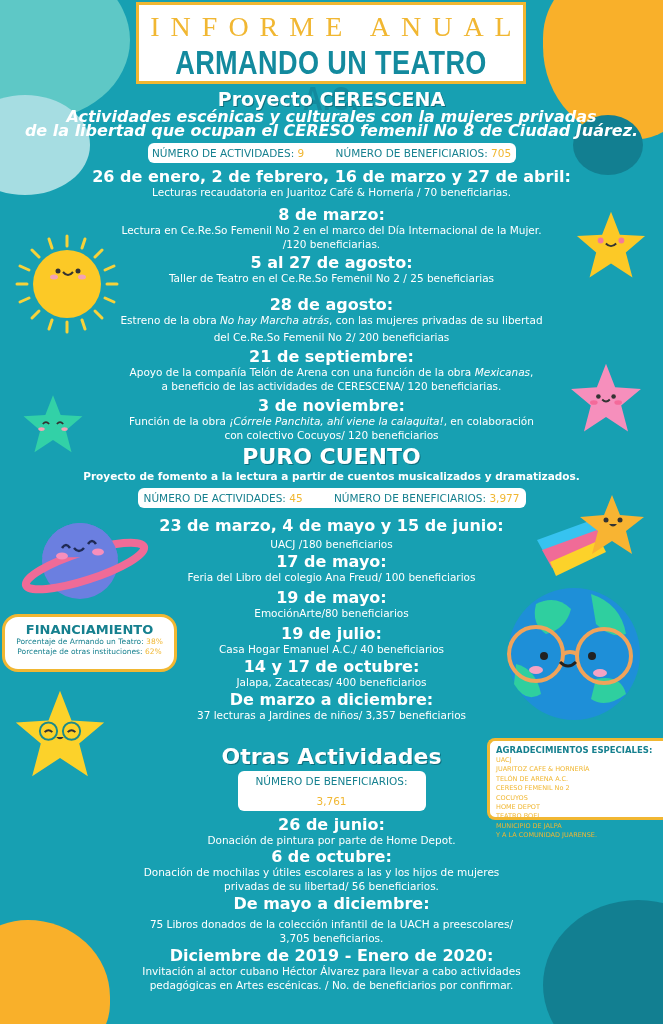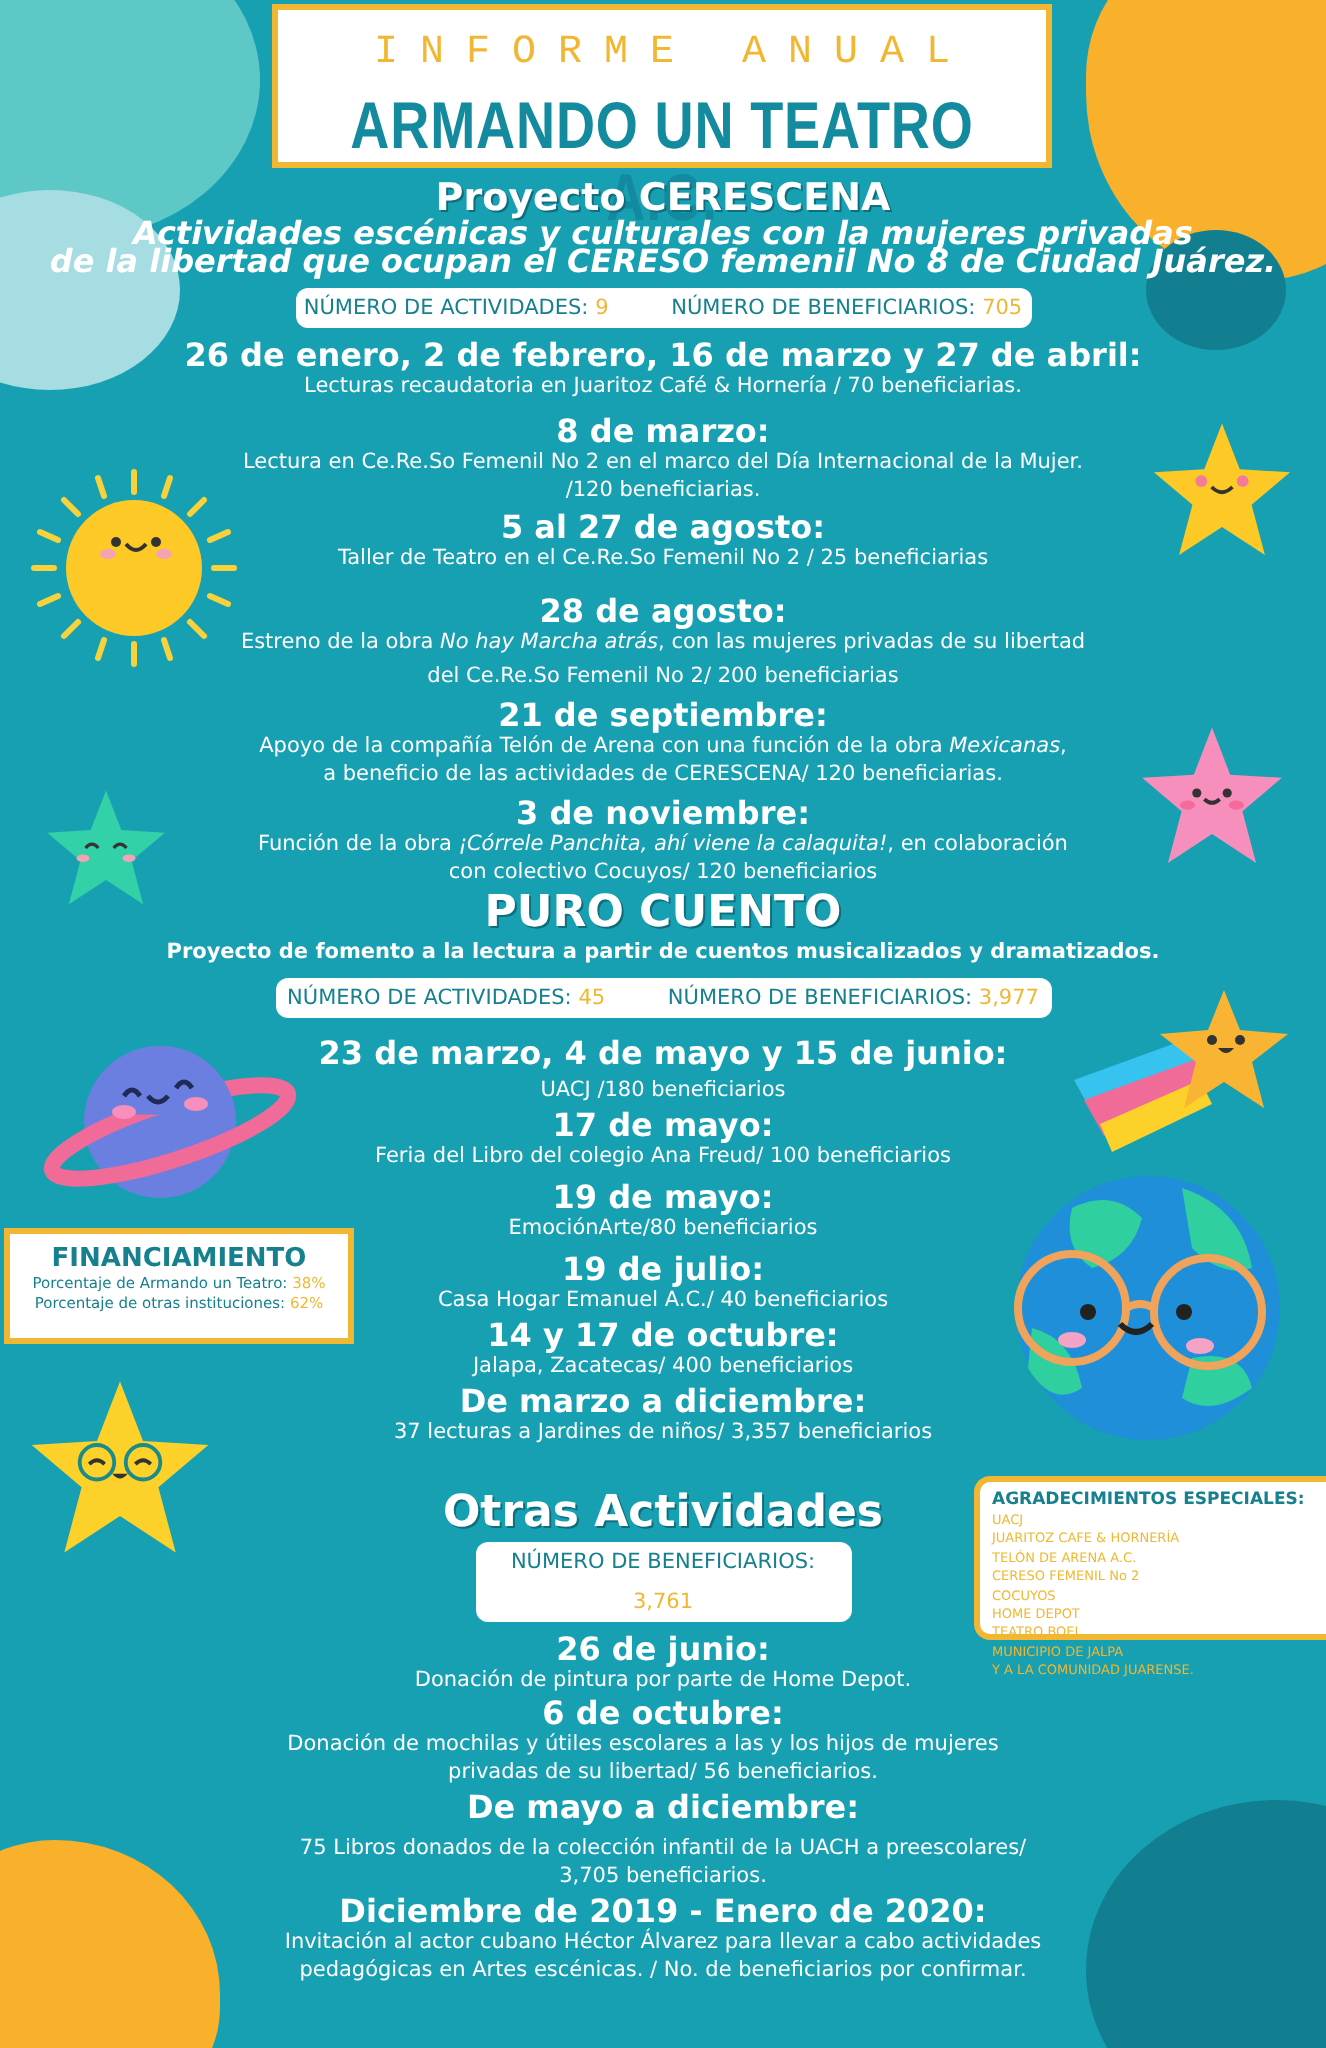--- a/index.html
+++ b/index.html
@@ -14,41 +14,41 @@
   .blob-tl2 { left: -40px; top: 95px; width: 130px; height: 100px; background: #a6dde2; border-radius: 50%; }
   .blob-tr { right: -40px; top: -30px; width: 160px; height: 170px; background: #f9b02a; border-radius: 40% 30% 45% 55%; }
   .blob-tr-dark { right: 20px; top: 115px; width: 70px; height: 60px; background: #127f91; border-radius: 50%; }
   .blob-bl { left: -40px; top: 920px; width: 150px; height: 140px; background: #f9b02a; border-radius: 45% 55% 40% 50%; }
   .blob-br { right: -70px; top: 900px; width: 190px; height: 170px; background: #127f91; border-radius: 50%; }
 
   .title-box {
     position: absolute; left: 136px; top: 2px; width: 390px; height: 82px;
     background: #fff; border: 3px solid #f1b732; box-sizing: border-box; text-align: center;
   }
-  .title-top { font-family: Liberation Mono, monospace; color: #f1b732; font-size: 20px; letter-spacing: 11px; line-height: 36px; margin-top: 4px; padding-left: 11px; }
+  .title-top { font-family: Liberation Serif, serif; color: #f1b732; font-size: 28px; letter-spacing: 11px; line-height: 36px; margin-top: 4px; padding-left: 11px; }
   .title-main { font-family: "Liberation Sans", sans-serif; font-weight: bold; color: #138a9e; font-size: 33px; line-height: 36px; transform: scaleX(0.82); letter-spacing: 0.5px; }
 
   .content { position: absolute; left: 0; width: 663px; text-align: center; }
   .h-proj { font-weight: bold; font-size: 19px; text-shadow: 1px 1px 0 #0e6e7d; }
   .h-proj-big { font-weight: bold; font-size: 22px; text-shadow: 1px 1px 0 #0e6e7d; }
   .sub-ital { font-style: italic; font-weight: bold; font-size: 16px; line-height: 14px; }
   .sub-bold { font-weight: bold; font-size: 10.5px; line-height: 14px; }
   .pill {
     display: inline-block; background: #fff; color: #16808f; border-radius: 6px;
     font-size: 10.5px; line-height: 20px; padding: 0 4px;
   }
   .pill .num { color: #f1b732; }
   .pill .gap { display: inline-block; width: 28px; }
   .date { font-weight: bold; font-size: 16px; line-height: 16px; margin-top: 4px; }
   .desc { font-size: 10.5px; line-height: 14px; }
   .desc i { font-style: italic; }
 
   .fin-box {
     position: absolute; left: 2px; top: 614px; width: 175px; height: 58px; background: #fff;
-    border: 3px solid #f1b732; border-radius: 0; box-sizing: border-box; text-align: center; color: #16808f;
+    border: 3px solid #f1b732; border-radius: 16px; box-sizing: border-box; text-align: center; color: #16808f;
   }
   .fin-title { font-weight: bold; font-size: 13px; margin-top: 5px; }
   .fin-line { font-size: 7.5px; line-height: 10px; }
   .fin-line .num { color: #f1b732; }
 
   .agr-box {
     position: absolute; left: 487px; top: 738px; width: 176px; height: 82px; background: #fff;
     border: 3px solid #f1b732; border-right: none; border-radius: 8px 0 0 8px; box-sizing: border-box; padding: 4px 0 0 6px;
   }
   .agr-title { font-weight: bold; color: #16808f; font-size: 8.5px; line-height: 11px; }

